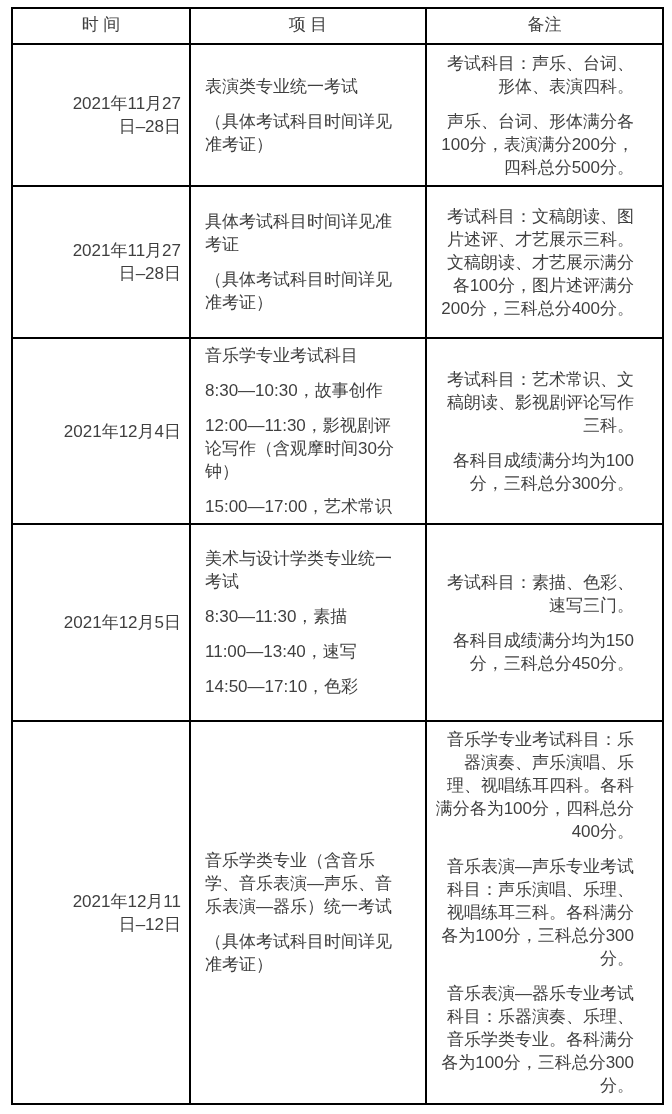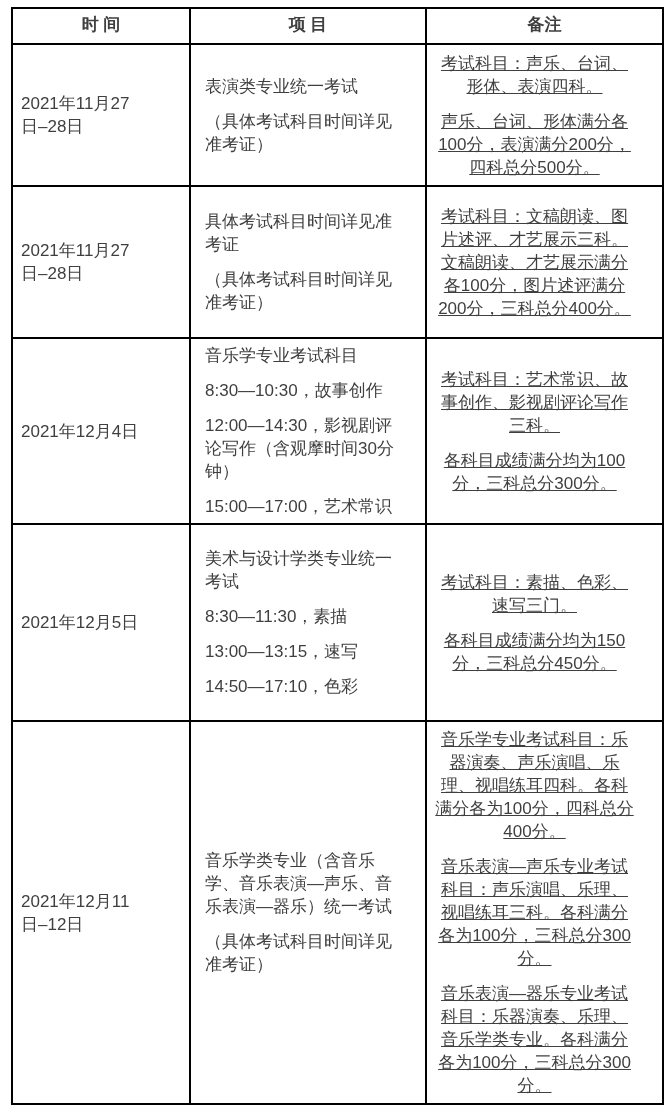--- a/index.html
+++ b/index.html
@@ -30,48 +30,47 @@
   table.schedule td {
     border: 2px solid #000000;
     overflow: hidden;
   }
   col.col-time { width: 178px; }
   col.col-project { width: 236px; }
   col.col-notes { width: 237px; }
 
   thead tr { height: 36px; }
   thead th {
-    font-weight: bold;
+    font-weight: normal;
     font-size: 17px;
     text-align: center;
     vertical-align: top;
     padding-top: 4px;
   }
   
   tbody tr:nth-child(1) { height: 142px; }
   tbody tr:nth-child(2) { height: 152px; }
   tbody tr:nth-child(3) { height: 183px; }
   tbody tr:nth-child(4) { height: 197px; }
   tbody tr:nth-child(5) { height: 383px; }
 
   td.time-cell {
-    text-align: left;
+    text-align: right;
     vertical-align: middle;
     padding: 0 8px;
   }
   td.project-cell {
     text-align: left;
     vertical-align: middle;
     padding: 5px 20px 5px 14px;
   }
   td.notes-cell {
-    text-align: center;
+    text-align: right;
     vertical-align: middle;
     padding: 4px 28px 4px 8px;
-    text-decoration: underline;
   }
   td p {
     margin: 0 0 12px 0;
   }
   td p:last-child {
     margin-bottom: 0;
   }
 </style>
 </head>
 <body>
@@ -118,36 +117,36 @@
             <p>考试科目：文稿朗读、图片述评、才艺展示三科。文稿朗读、才艺展示满分各100分，图片述评满分200分，三科总分400分。</p>
           </td>
   </tr>
         <tr>
     <td class="time-cell">
             <div>2021年12月4日</div>
           </td>
     <td class="project-cell">
             <p>音乐学专业考试科目</p>
             <p>8:30—10:30，故事创作</p>
-            <p>12:00—14:30，影视剧评论写作（含观摩时间30分钟）</p>
+            <p>12:00—11:30，影视剧评论写作（含观摩时间30分钟）</p>
             <p>15:00—17:00，艺术常识</p>
           </td>
     <td class="notes-cell">
-            <p>考试科目：艺术常识、故事创作、影视剧评论写作三科。</p>
+            <p>考试科目：艺术常识、文稿朗读、影视剧评论写作三科。</p>
             <p>各科目成绩满分均为100分，三科总分300分。</p>
           </td>
   </tr>
         <tr>
     <td class="time-cell">
             <div>2021年12月5日</div>
           </td>
     <td class="project-cell">
             <p>美术与设计学类专业统一考试</p>
             <p>8:30—11:30，素描</p>
-            <p>13:00—13:15，速写</p>
+            <p>11:00—13:40，速写</p>
             <p>14:50—17:10，色彩</p>
           </td>
     <td class="notes-cell">
             <p>考试科目：素描、色彩、速写三门。</p>
             <p>各科目成绩满分均为150分，三科总分450分。</p>
           </td>
   </tr>
         <tr>
     <td class="time-cell">
             <div>2021年12月11</div>

